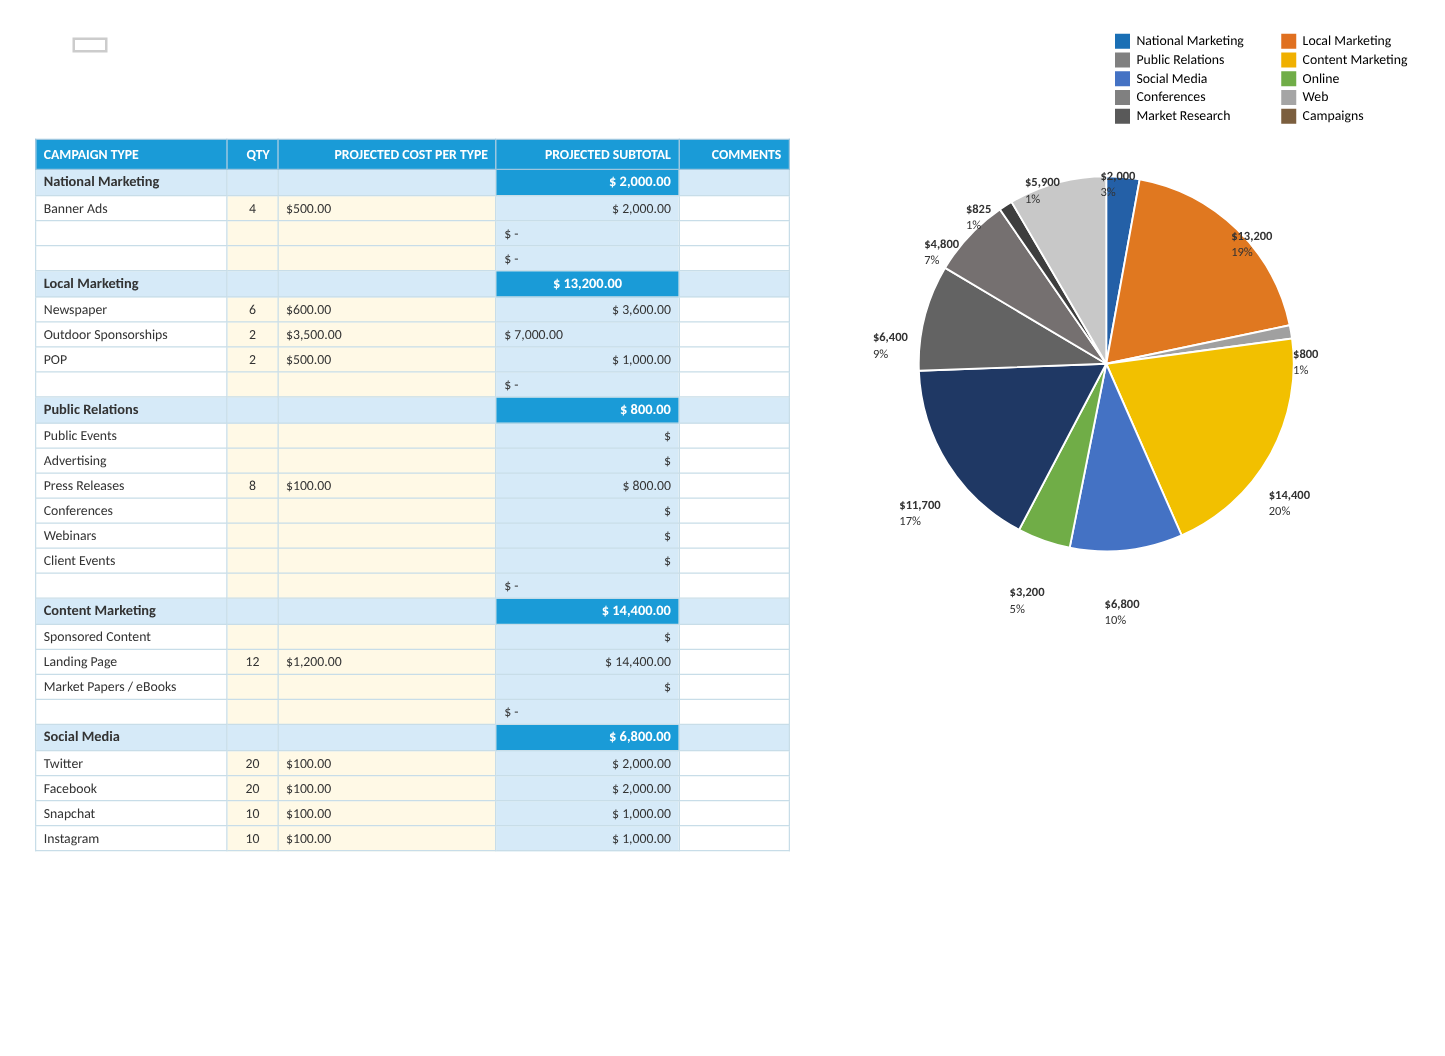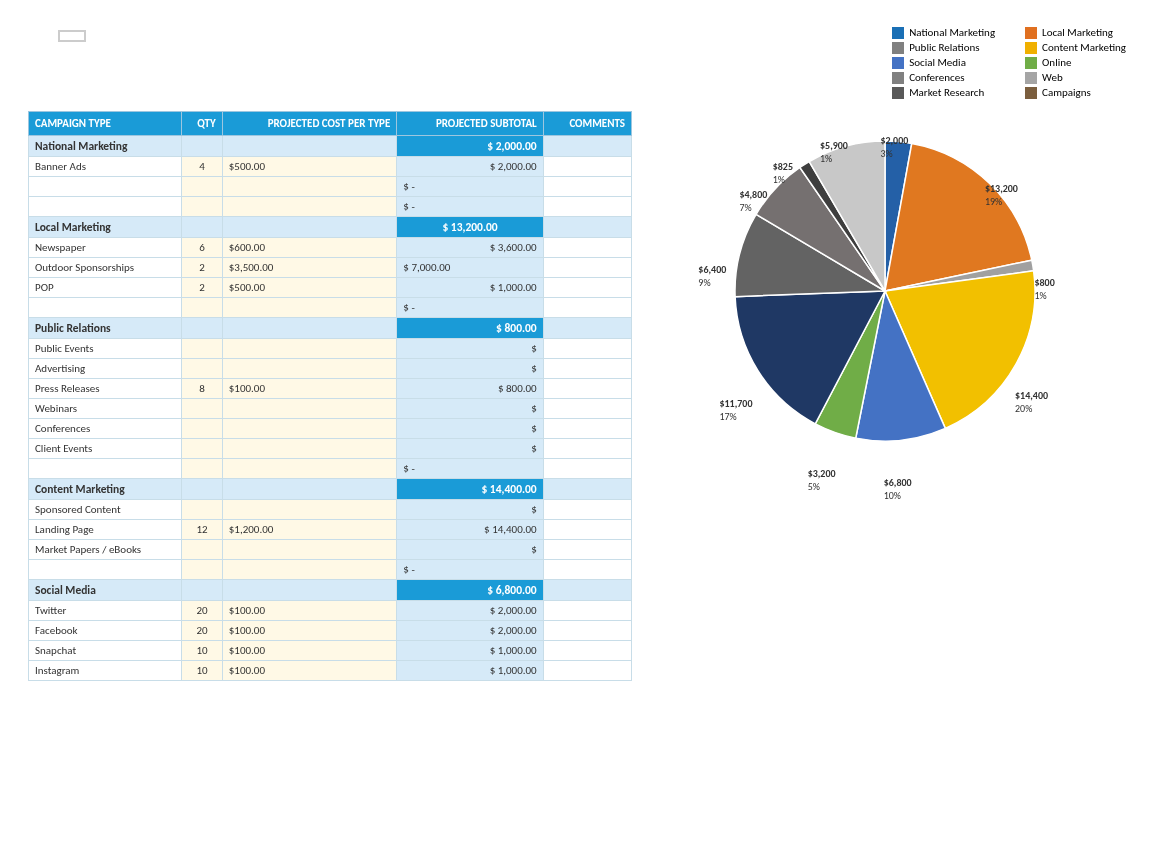--- a/index.html
+++ b/index.html
@@ -324,28 +324,28 @@
               <td></td>
             </tr>
             <tr class="data-row">
               <td>Press Releases</td>
               <td class="qty-cell">8</td>
               <td class="cost-cell">$100.00</td>
               <td class="subtotal-cell" style="text-align: right;">$ 800.00</td>
               <td></td>
             </tr>
             <tr class="data-row">
+              <td>Conferences</td>
+              <td class="qty-cell"></td>
+              <td class="cost-cell"></td>
+              <td class="subtotal-cell" style="text-align: right;">$</td>
+              <td></td>
+            </tr>
+            <tr class="data-row">
               <td>Webinars</td>
-              <td class="qty-cell"></td>
-              <td class="cost-cell"></td>
-              <td class="subtotal-cell" style="text-align: right;">$</td>
-              <td></td>
-            </tr>
-            <tr class="data-row">
-              <td>Conferences</td>
               <td class="qty-cell"></td>
               <td class="cost-cell"></td>
               <td class="subtotal-cell" style="text-align: right;">$</td>
               <td></td>
             </tr>
             <tr class="data-row">
               <td>Client Events</td>
               <td class="qty-cell"></td>
               <td class="cost-cell"></td>
               <td class="subtotal-cell" style="text-align: right;">$</td>

